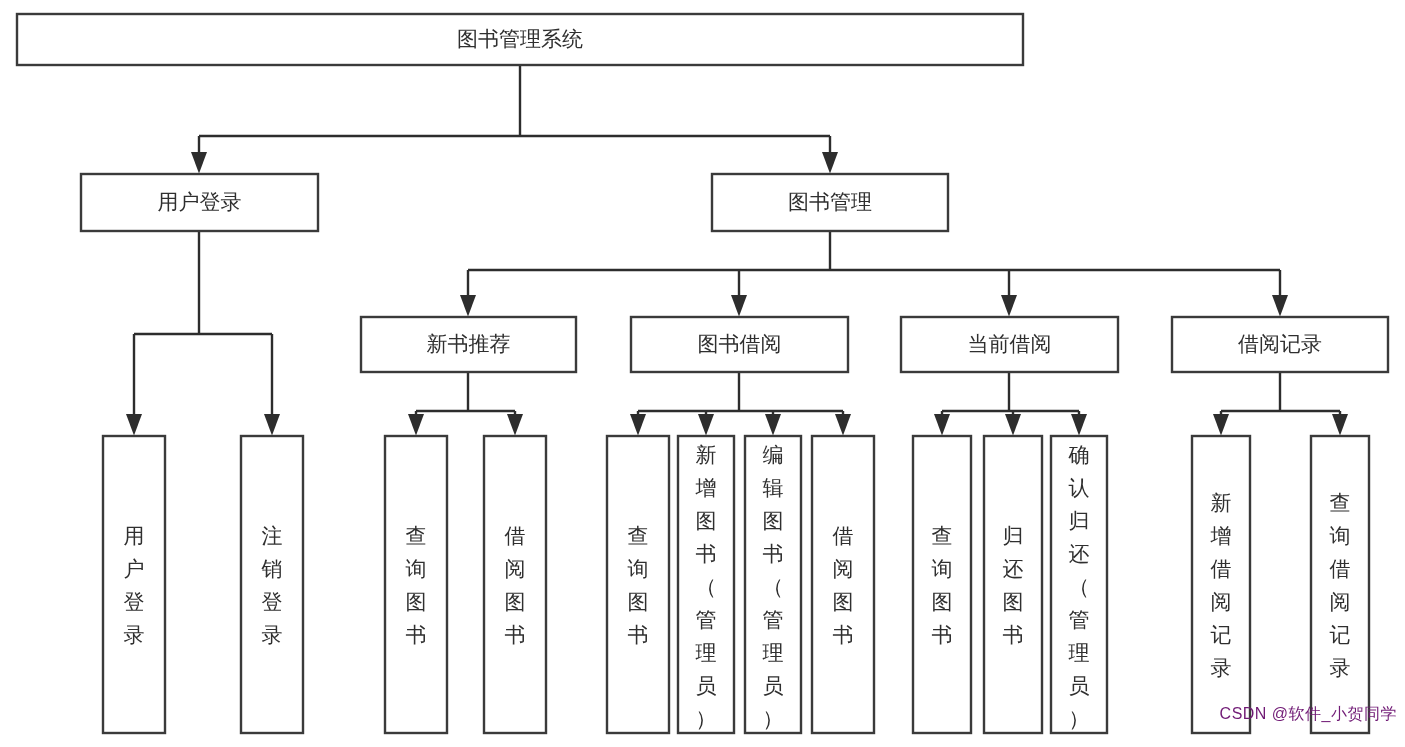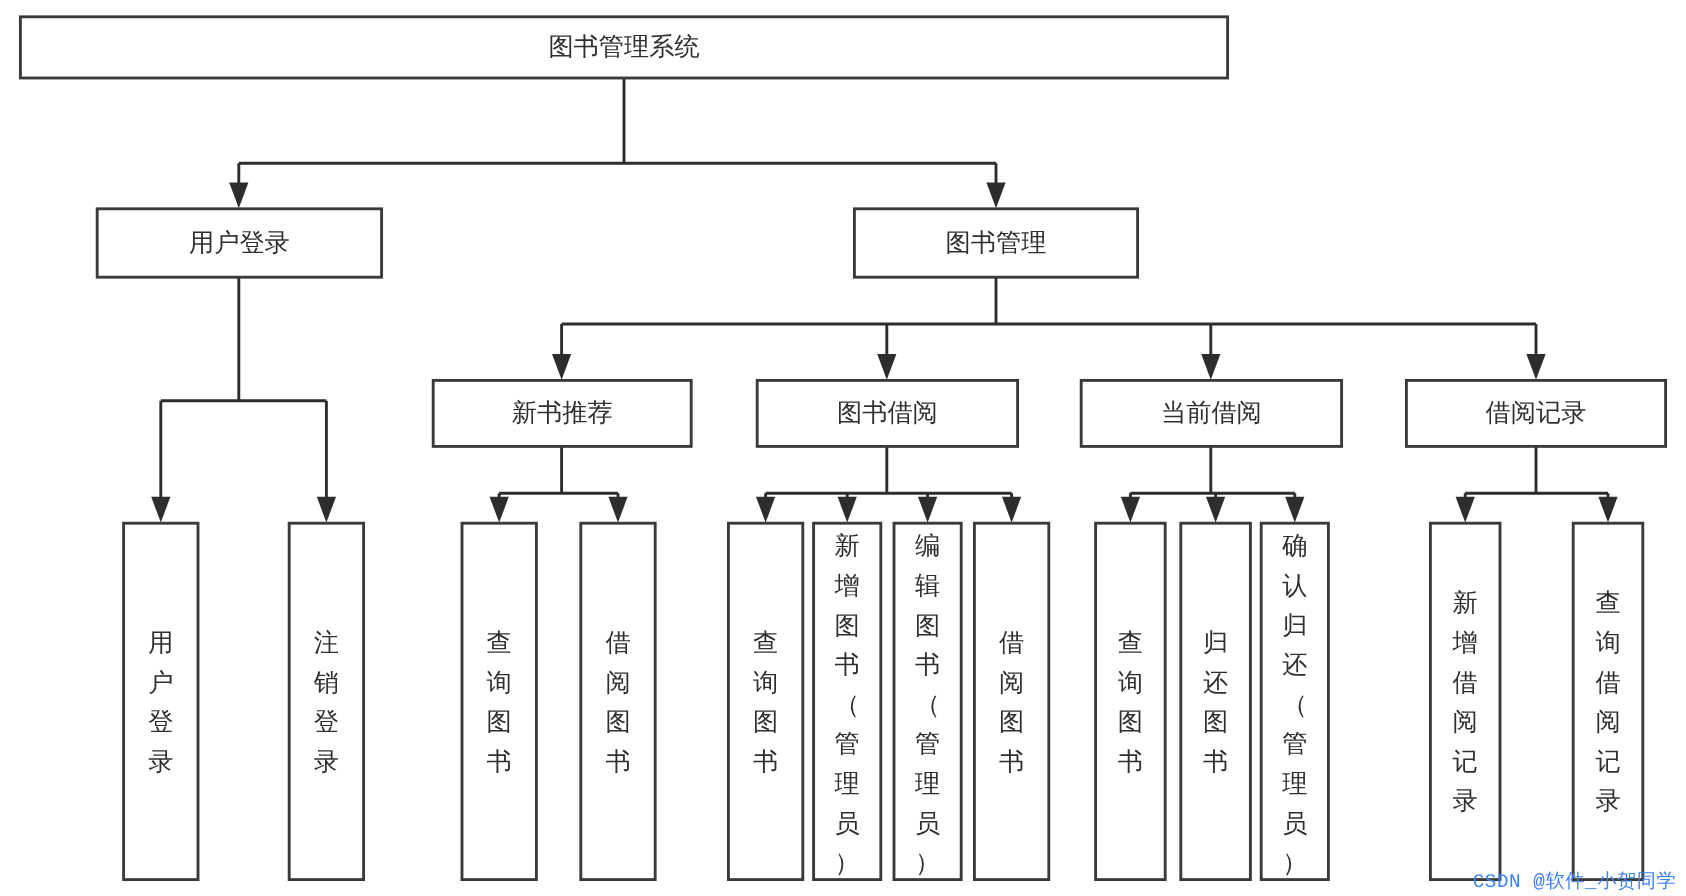--- a/index.html
+++ b/index.html
@@ -50,24 +50,24 @@
     stroke-width: 2.4;
     fill: none;
   }
   .arrow-head {
     fill: #2d2d2d;
     stroke: none;
   }
   .watermark {
     position: absolute;
     right: 8px;
-    bottom: 2px;
-    color: #3b82f6;
+    bottom: 22px;
+    color: #701a75;
     font-size: 16px;
-    font-family: Liberation Mono, monospace;
+    font-family: Liberation Sans, sans-serif;
     white-space: nowrap;
     letter-spacing: 0.5px;
     user-select: none;
   }
 </style>
 </head>
 <body>
 
 <div id="diagram-root">
   <svg id="tree-svg" viewBox="0 0 1405 747">

